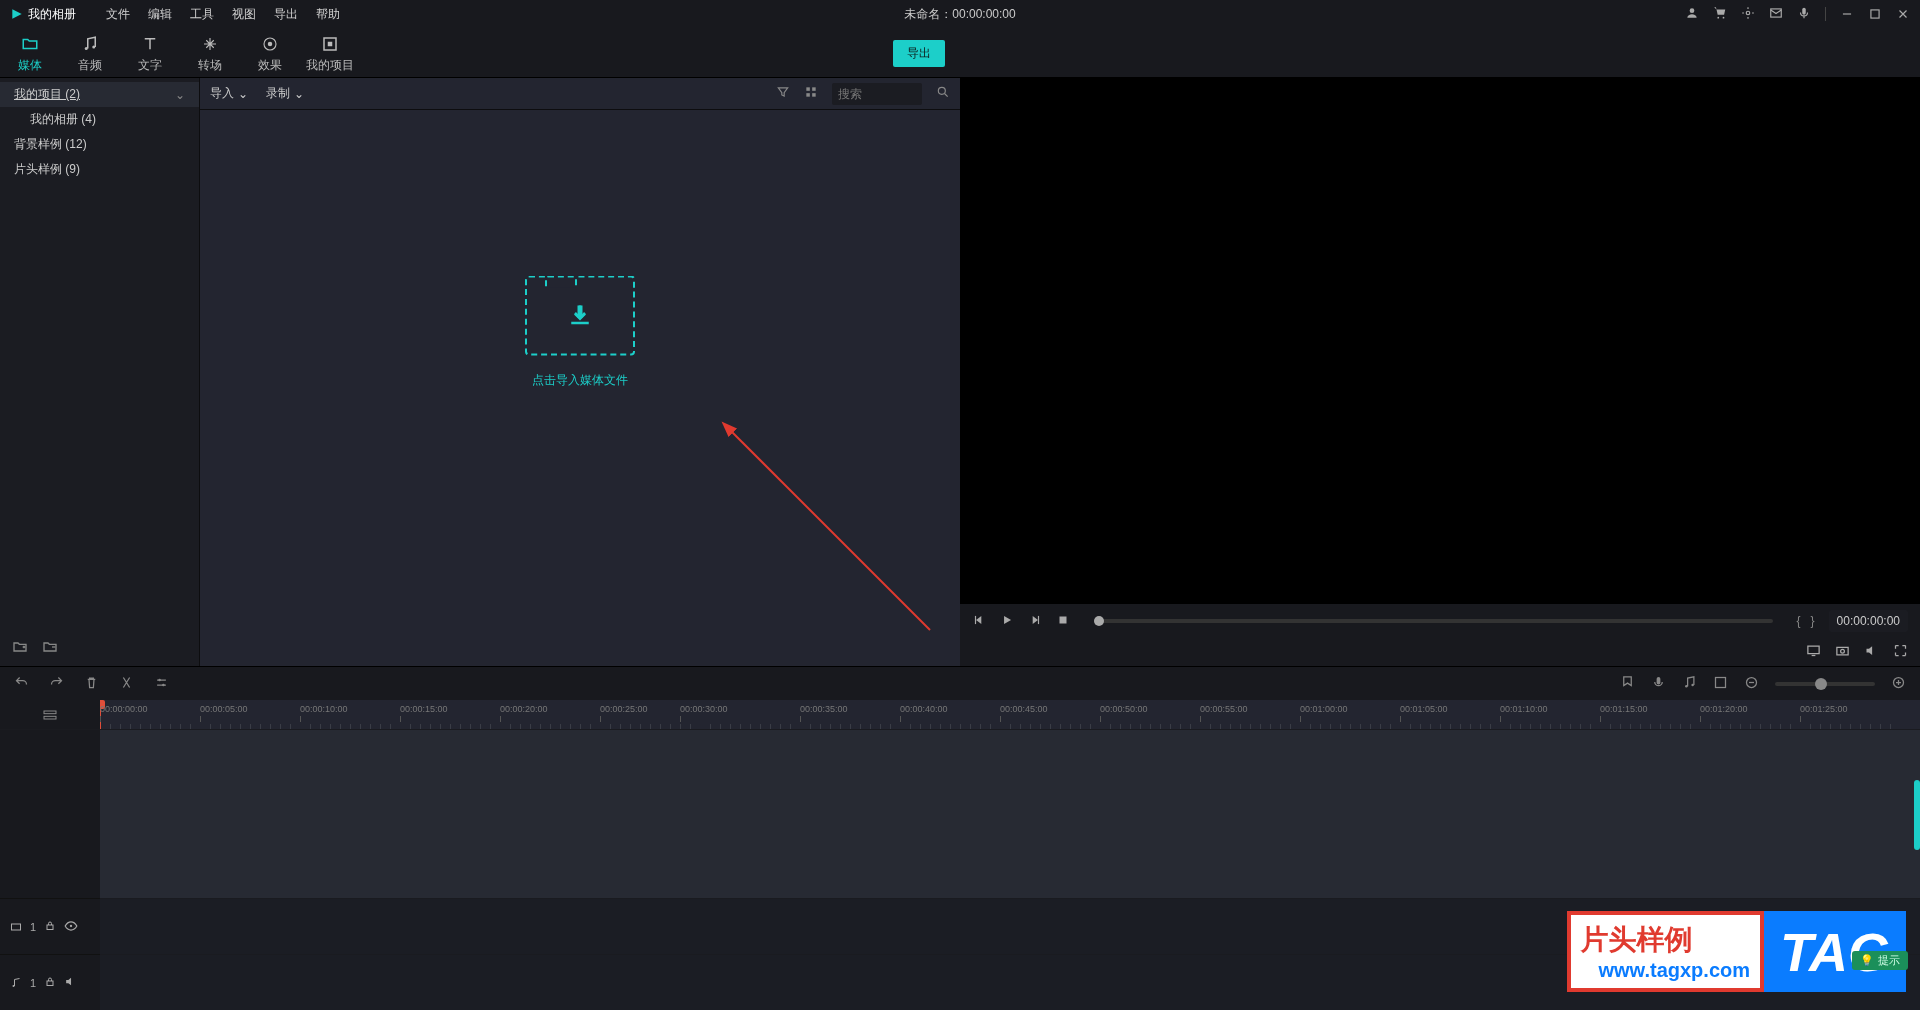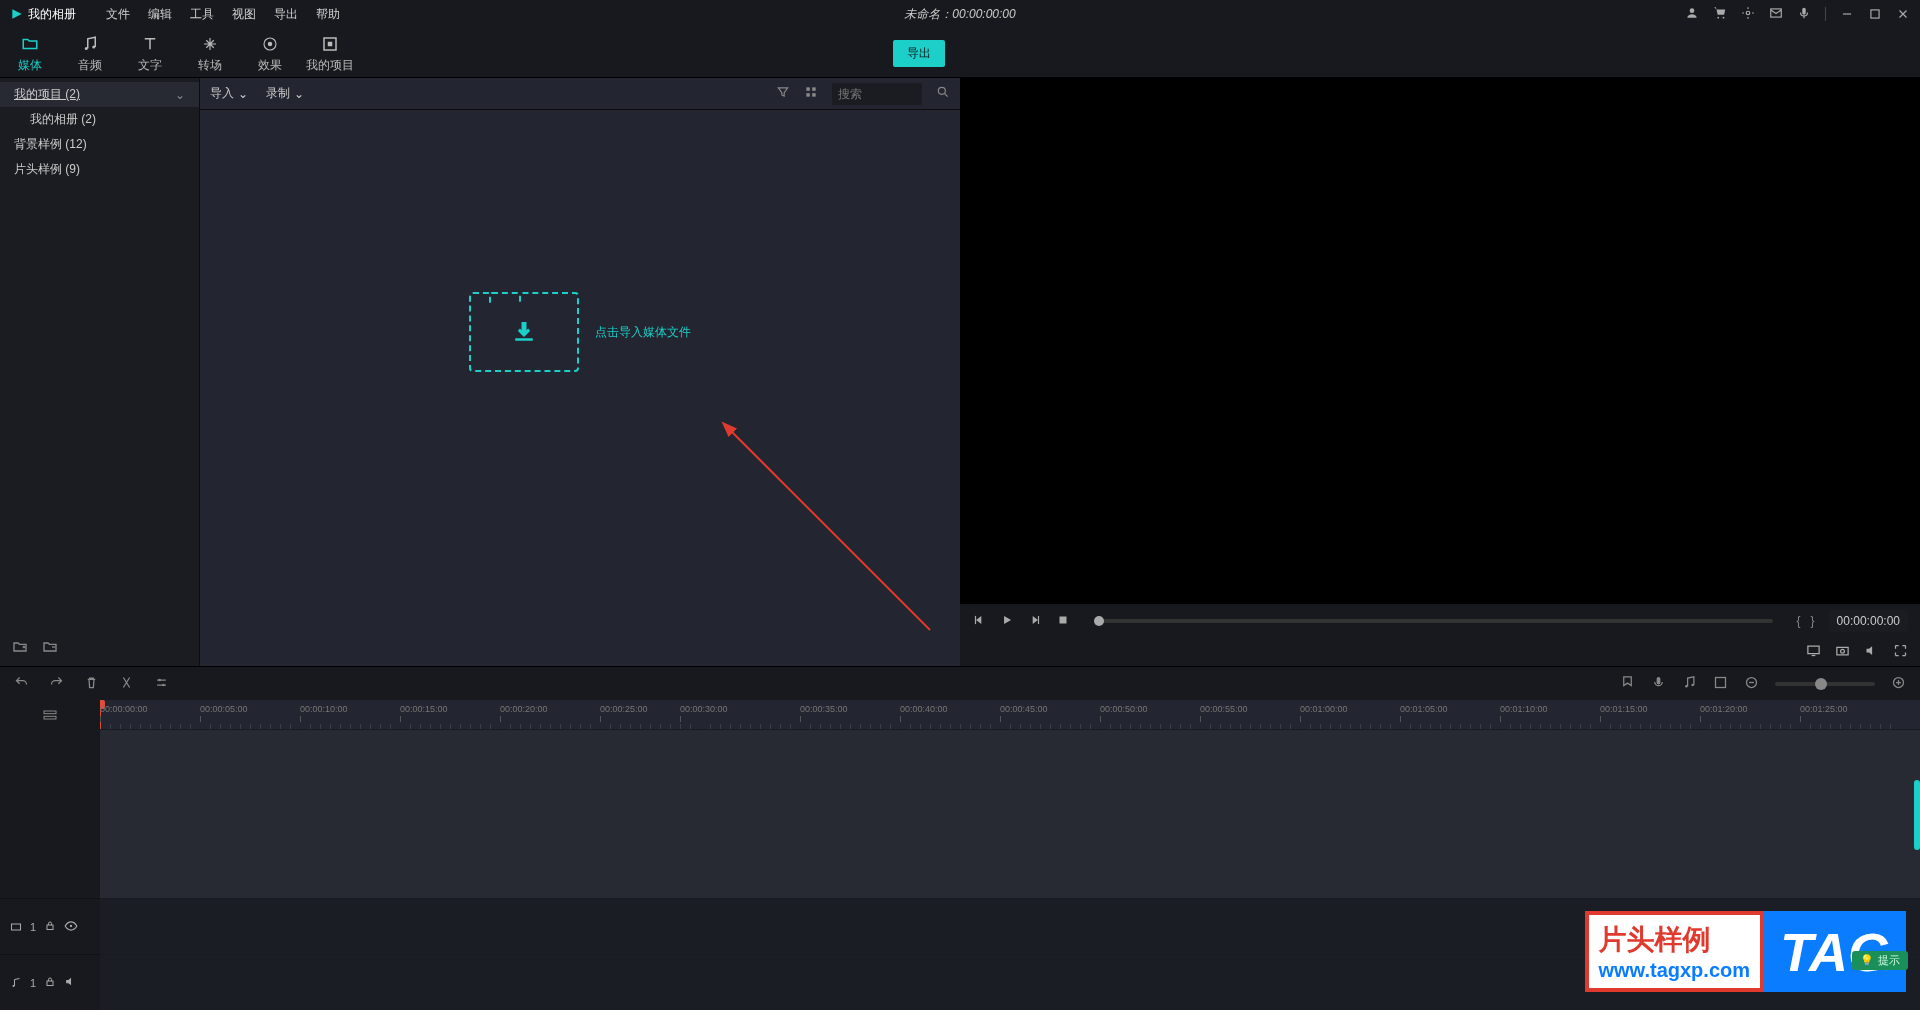--- a/index.html
+++ b/index.html
@@ -5,21 +5,21 @@
 * { margin: 0; padding: 0; box-sizing: border-box; font-family: "Microsoft YaHei", sans-serif; }
 html, body { width: 1920px; height: 1010px; background: #18191e; color: #b3b6bd; overflow: hidden; font-size: 12px; }
 .app { display: flex; flex-direction: column; width: 100%; height: 100%; }
 
 
 .titlebar { height: 28px; background: #18191e; display: flex; align-items: center; padding: 0 10px; position: relative; }
 .titlebar .logo { display: flex; align-items: center; gap: 4px; color: #fff; font-size: 12px; }
 .titlebar .logo svg { width: 14px; height: 14px; }
 .titlebar .menus { display: flex; gap: 18px; margin-left: 30px; font-size: 12px; }
 .titlebar .menus span { color: #d0d0d0; cursor: pointer; }
-.titlebar .center { position: absolute; left: 50%; transform: translateX(-50%); color: #ccc; font-size: 12px; font-style: italic; }
+.titlebar .center { position: absolute; left: 50%; transform: translateX(-50%); color: #ccc; font-size: 12px; }
 .titlebar .right-icons { margin-left: auto; display: flex; align-items: center; gap: 14px; color: #aaa; }
 .titlebar .right-icons svg { width: 14px; height: 14px; }
 .titlebar .divider-v { width: 1px; height: 14px; background: #444; }
 .win-btn { width: 14px; height: 14px; display:flex; align-items:center; justify-content:center; }
 
 
 .tooltabs { height: 50px; background: #18191e; border-bottom: 1px solid #000; display: flex; align-items: center; position: relative; }
 .tooltabs .tab { width: 60px; display: flex; flex-direction: column; align-items: center; justify-content: center; gap: 4px; padding-top: 4px; color: #bbb; cursor: pointer; }
 .tooltabs .tab.active { color: #1ccfc9; }
 .tooltabs .tab svg { width: 18px; height: 18px; }
@@ -34,21 +34,21 @@
 .sidebar-item.active .ul-txt { text-decoration: underline; }
 .sidebar-item.child { padding-left: 30px; }
 .sidebar-item .chev { margin-left: auto; color: #888; }
 .left-panel .bottom-tools { margin-top:auto; padding:8px 12px; display:flex; gap:14px; color:#888;}
 .mid-panel { flex: 0 0 760px; background: #232530; display:flex; flex-direction:column; }
 .mid-panel .panel-top { height: 32px; display:flex; align-items:center; border-bottom:1px solid #0d0d0f; padding:0 10px; gap:18px; font-size:12px;}
 .mid-panel .drop { display:flex; align-items:center; gap:4px; color:#ccc; cursor:pointer;}
 .mid-panel .panel-top .right-tools{margin-left:auto; display:flex; align-items:center; gap:14px; color:#888;}
 .mid-panel .search { background:#1b1c22; border:none; color:#ccc; padding:4px 6px; width:90px; border-radius:2px; font-size:12px;}
 .mid-panel .canvas { flex:1; position:relative; }
-.drop-zone { position:absolute; left:50%; top:40%; transform:translate(-50%,-50%); display:flex; flex-direction:row; align-items:center; gap:16px; cursor:pointer;}
+.drop-zone { position:absolute; left:50%; top:40%; transform:translate(-50%,-50%); display:flex; flex-direction:column; align-items:center; gap:16px; cursor:pointer;}
 .drop-zone .box { width:110px; height:80px; border:2px dashed #1ccfc9; border-radius:4px; display:flex; align-items:center; justify-content:center; position:relative;}
 .drop-zone .box::before { content:""; position:absolute; top:-2px; left:18px; width:28px; height:10px; border:2px dashed #1ccfc9; border-bottom:none; border-radius:3px 3px 0 0; background:#232530; }
 .drop-zone svg { width:30px; height:30px; fill:#1ccfc9;}
 .drop-zone .label { color:#1ccfc9; font-size:12px;}
 .arrow-annot { position:absolute; left:520px; top:310px; }
 
 
 .preview { flex:1; background:#000; display:flex; flex-direction:column; }
 .preview .video-area { flex:1; background:#000; }
 .preview .controls { height:34px; background:#18191e; display:flex; align-items:center; padding:0 12px; gap:14px; color:#aaa; }
@@ -84,21 +84,21 @@
 .track-body{flex:1; position:relative; background:#272a33;}
 .track-lane{position:absolute; left:0; right:0; height:56px; border-top:1px solid #1a1b20; background:#232530;}
 .track-lane.v{bottom:56px; background:#1b1d24;}
 .track-lane.a{bottom:0; background:#1b1d24;}
 .right-strip{position:absolute; right:0; top:50px; width:6px; height:70px; background:#1ccfc9; border-radius:3px;}
 
 
 .watermark{position:absolute; right:14px; bottom:18px; display:flex; align-items:stretch; font-weight:bold;}
 .watermark .left-block{background:#fff; padding:6px 10px; border:4px solid #e03a2f; display:flex; flex-direction:column; justify-content:center;}
 .watermark .left-block .t1{color:#e03a2f; font-size:28px; font-family:"SimHei",sans-serif;}
-.watermark .left-block .t2{color:#0a7cff; font-size:20px;}
+.watermark .left-block .t2{color:#0a7cff; font-size:20px;margin-left:18px;}
 .watermark .right-block{background:#0a7cff; color:#fff; font-size:54px; padding:0 16px; display:flex; align-items:center; font-style:italic;}
 .hint-badge{position:absolute; right:12px; bottom:40px; background:#1b8f5a; color:#d2ffe9; font-size:11px; padding:2px 8px; border-radius:3px; display:flex; align-items:center; gap:4px;}
 svg{fill:currentColor;}
 </style>
 </head>
 <body>
 
 <div class="app">
 
   <div class="titlebar">
@@ -205,21 +205,21 @@
   </div>
 
   <div class="main">
 
     <div class="left-panel">
       <div class="sidebar-list">
         <div class="sidebar-item active">
             <span class="ul-txt">我的项目 (2)</span>
             <span class="chev">⌄</span>
           </div>
-        <div class="sidebar-item child">我的相册 (2)</div>
+        <div class="sidebar-item child">我的相册 (4)</div>
         <div class="sidebar-item">背景样例 (12)</div>
         <div class="sidebar-item">片头样例 (9)</div>
       </div>
       <div class="bottom-tools">
         <span><svg width="16" height="16" viewBox="0 0 24 24">
               <path d="M3 6h6l2 2h10v10H3z" fill="none" stroke="currentColor" stroke-width="2"></path>
               <path d="M16 12h4M18 10v4" stroke="currentColor" stroke-width="2"></path>
             </svg></span>
         <span><svg width="16" height="16" viewBox="0 0 24 24">
               <path d="M3 6h6l2 2h10v10H3z" fill="none" stroke="currentColor" stroke-width="2"></path>

